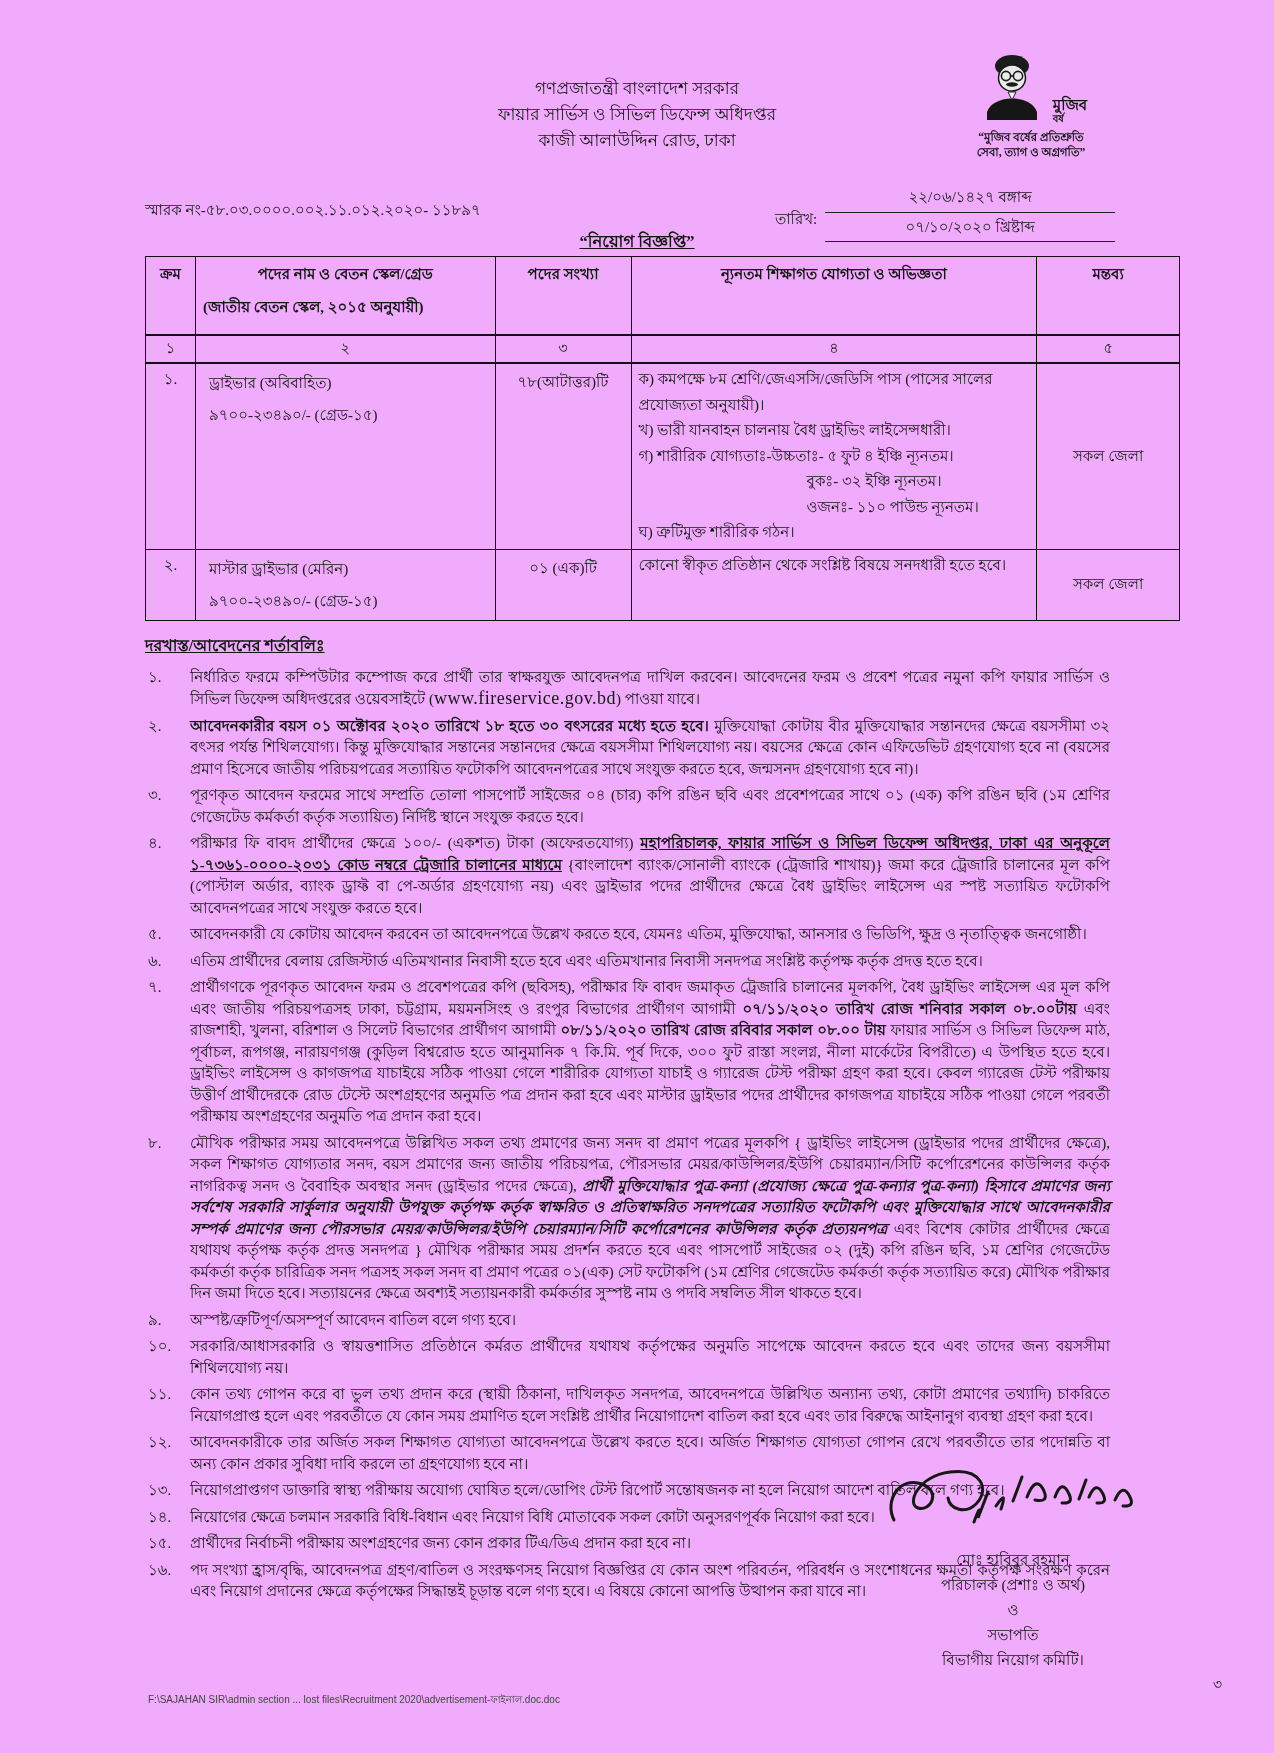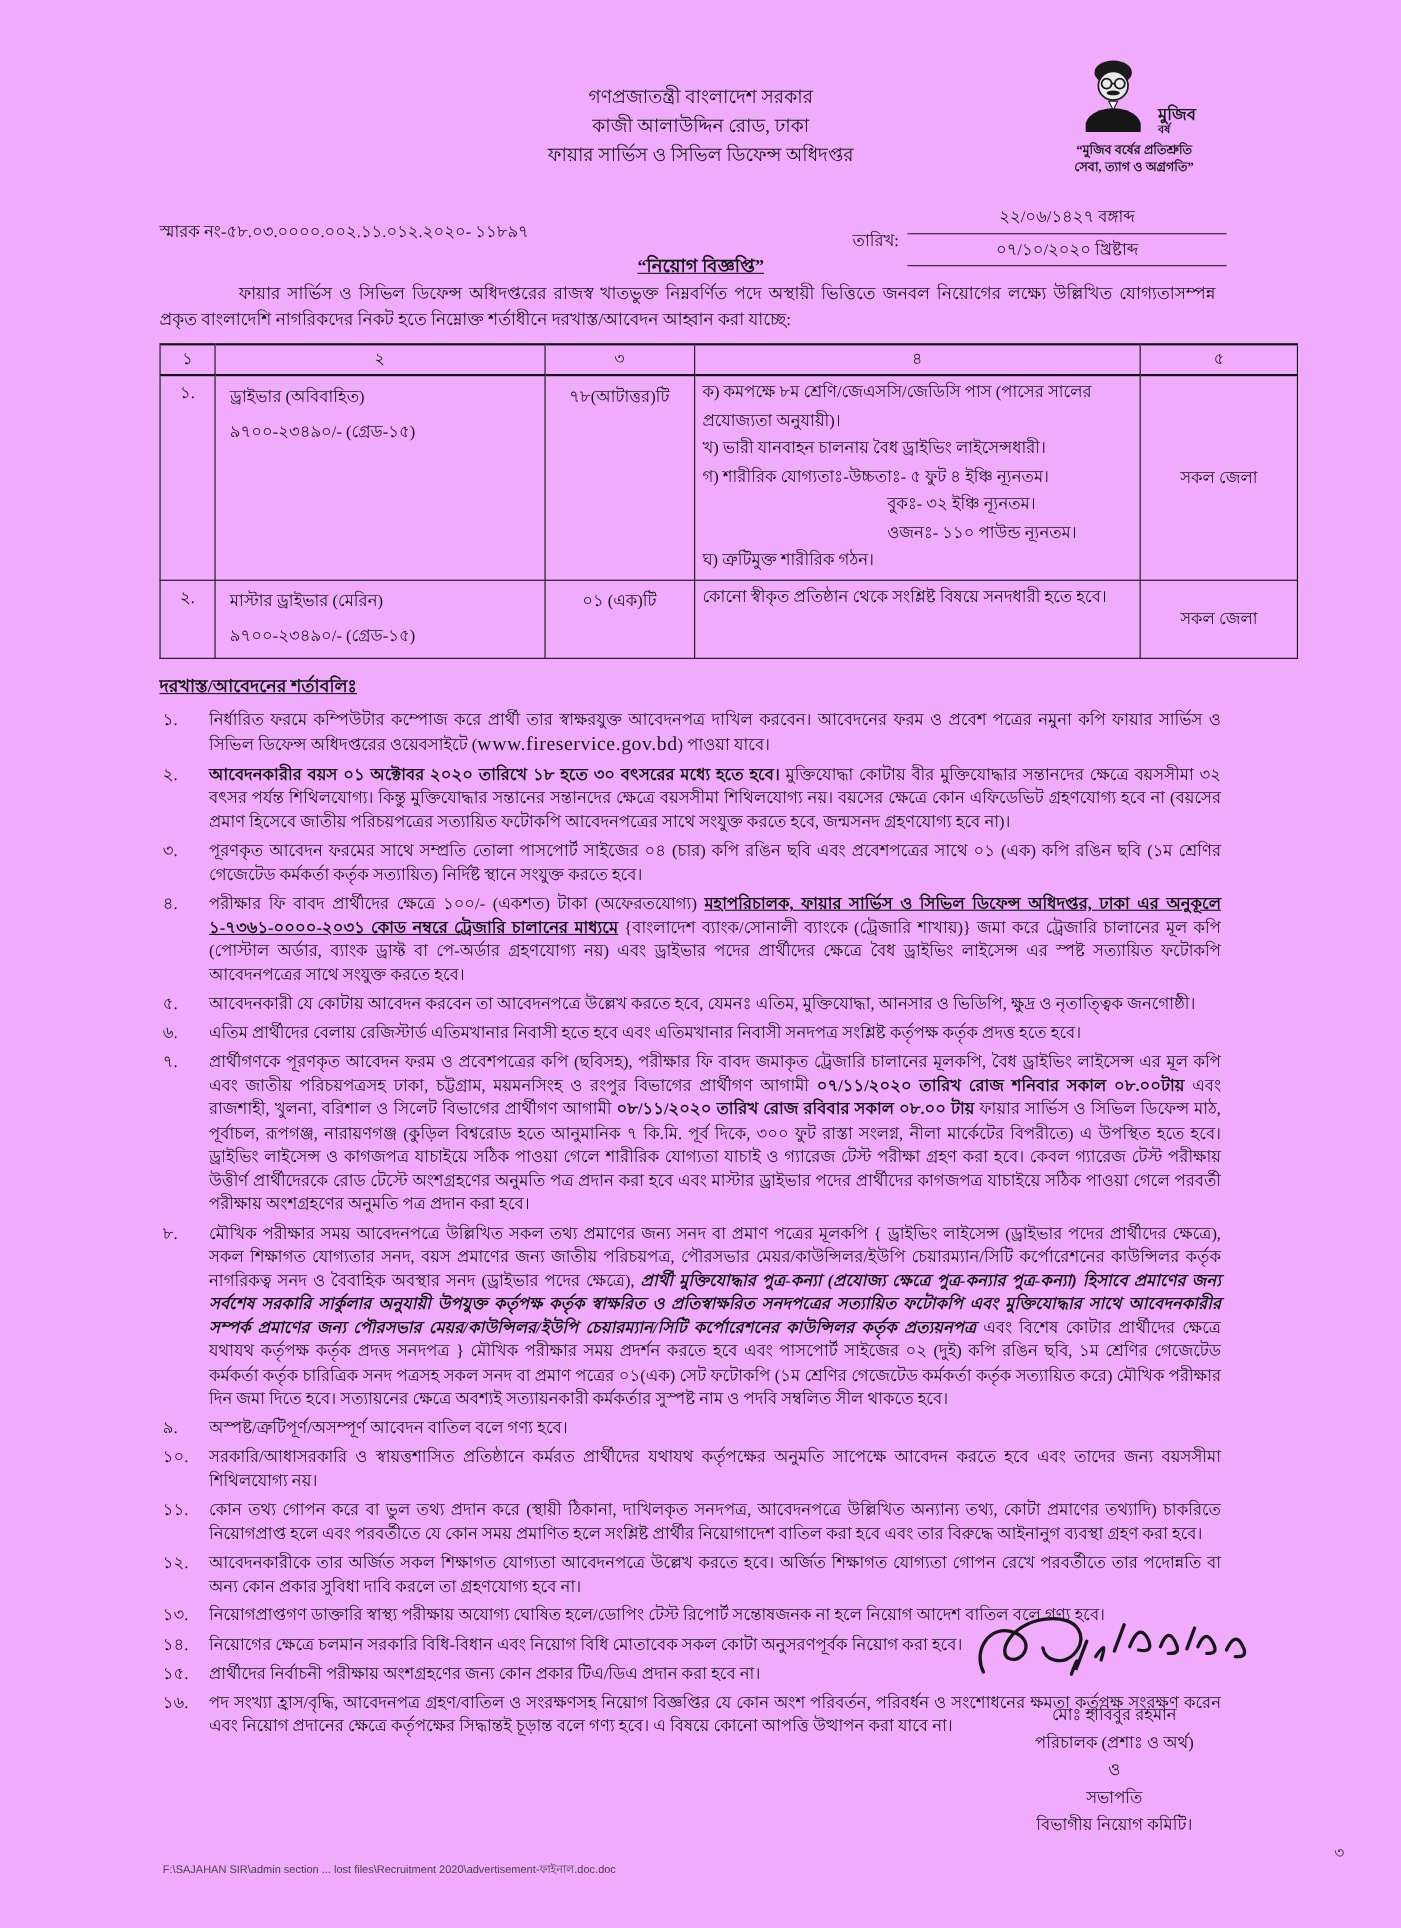--- a/index.html
+++ b/index.html
@@ -69,22 +69,22 @@
                  font-family:"Liberation Sans","DejaVu Sans",sans-serif; }
   .footer-page { position:absolute; right:52px; bottom:56px; font-size:14px; }
 </style>
 </head>
 <body>
 
 <div class="page">
 
   <div class="org-header">
     <div>গণপ্রজাতন্ত্রী বাংলাদেশ সরকার</div>
+    <div>ফায়ার সার্ভিস ও সিভিল ডিফেন্স অধিদপ্তর</div>
     <div>কাজী আলাউদ্দিন রোড, ঢাকা</div>
-    <div>ফায়ার সার্ভিস ও সিভিল ডিফেন্স অধিদপ্তর</div>
   </div>
 
   <div class="mujib-logo">
     <div class="logo-row">
       <svg width="74" height="80" viewBox="0 0 74 80">
         <ellipse cx="37" cy="16" rx="17" ry="11" fill="#1b1b1b"></ellipse>
         <ellipse cx="37" cy="28" rx="13.5" ry="13" fill="#e9e9e9" stroke="#1b1b1b" stroke-width="1.5"></ellipse>
         <circle cx="31" cy="26" r="4.6" fill="none" stroke="#1b1b1b" stroke-width="1.6"></circle>
         <circle cx="43" cy="26" r="4.6" fill="none" stroke="#1b1b1b" stroke-width="1.6"></circle>
         <line x1="35.4" y1="26" x2="38.6" y2="26" stroke="#1b1b1b" stroke-width="1.6"></line>
@@ -110,31 +110,40 @@
       <div class="date-stack">
         <div class="date-top">২২/০৬/১৪২৭ বঙ্গাব্দ</div>
         <div class="date-bottom">০৭/১০/২০২০ খ্রিষ্টাব্দ</div>
       </div>
     </div>
   </div>
 
   <div class="notice-title">“নিয়োগ বিজ্ঞপ্তি”</div>
 
   <div class="content">
-    <p class="intro">ফায়ার সার্ভিস ও সিভিল ডিফেন্স অধিদপ্তরের রাজস্ব খাতভুক্ত নিম্নবর্ণিত পদে অস্থায়ী ভিত্তিতে জনবল নিয়োগের লক্ষ্যে উল্লিখিত যোগ্যতাসম্পন্ন প্রকৃত বাংলাদেশি নাগরিকদের নিকট হতে নিম্নোক্ত শর্তাধীনে দরখাস্ত/আবেদন আহ্বান করা যাচ্ছে:</p>
 
     <table class="post-table">
       <colgroup>
         <col style="width:50px">
           <col style="width:300px">
           <col style="width:136px">
           <col style="width:406px">
           <col style="width:143px">
       </colgroup>
       <tbody>
+          <tr class="head-row">
+        <th>ক্রম</th>
+        <th>
+          <div>পদের নাম ও বেতন স্কেল/গ্রেড</div>
+          <div class="hd-line2">(জাতীয় বেতন স্কেল, ২০১৫ অনুযায়ী)</div>
+        </th>
+        <th>পদের সংখ্যা</th>
+        <th>ন্যূনতম শিক্ষাগত যোগ্যতা ও অভিজ্ঞতা</th>
+        <th>মন্তব্য</th>
+      </tr>
       <tr class="num-row">
         <td>১</td>
         <td>২</td>
         <td>৩</td>
         <td>৪</td>
         <td>৫</td>
       </tr>
       <tr>
         <td class="c-sl">১.</td>
         <td class="c-post">

